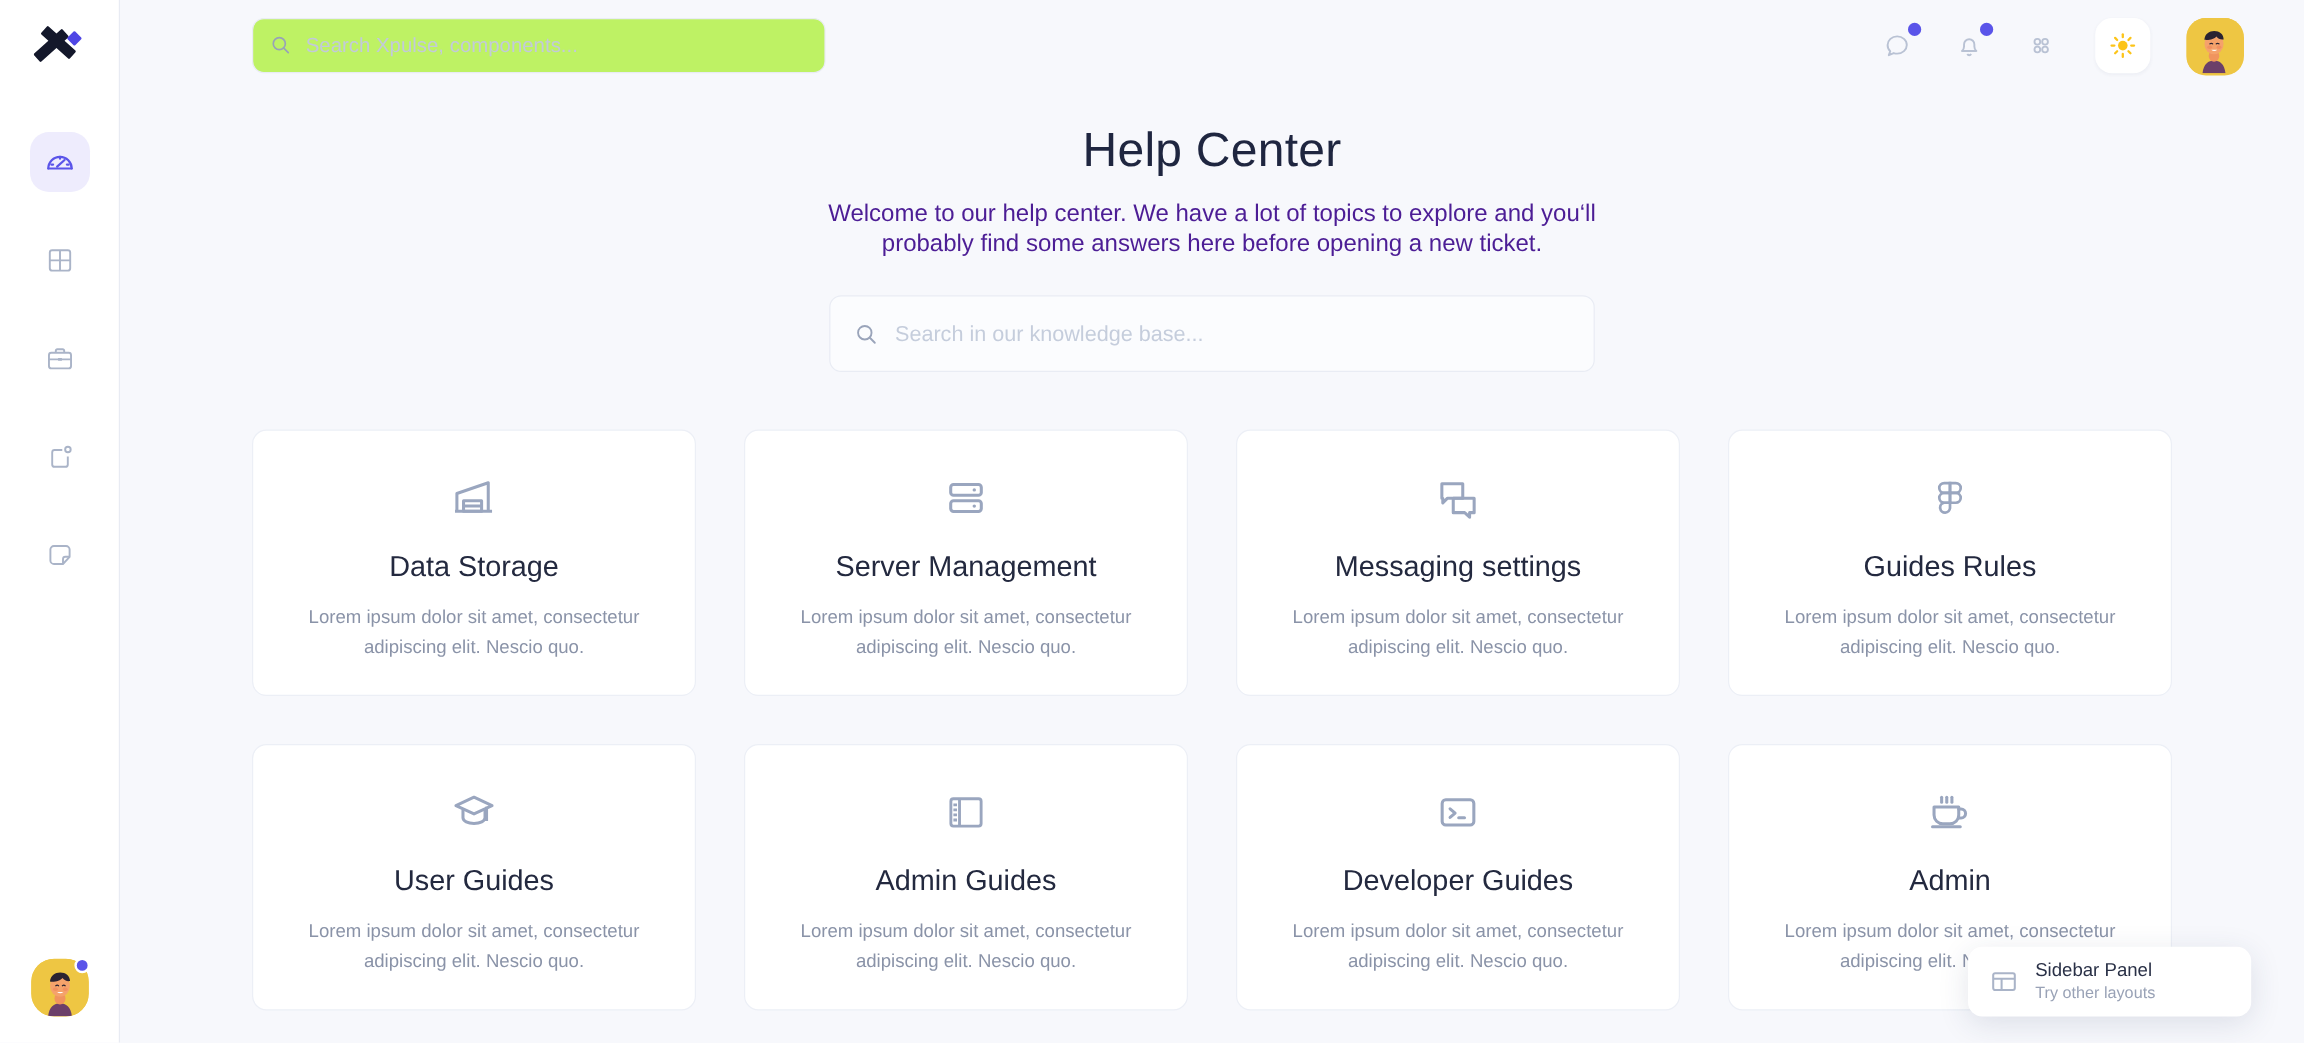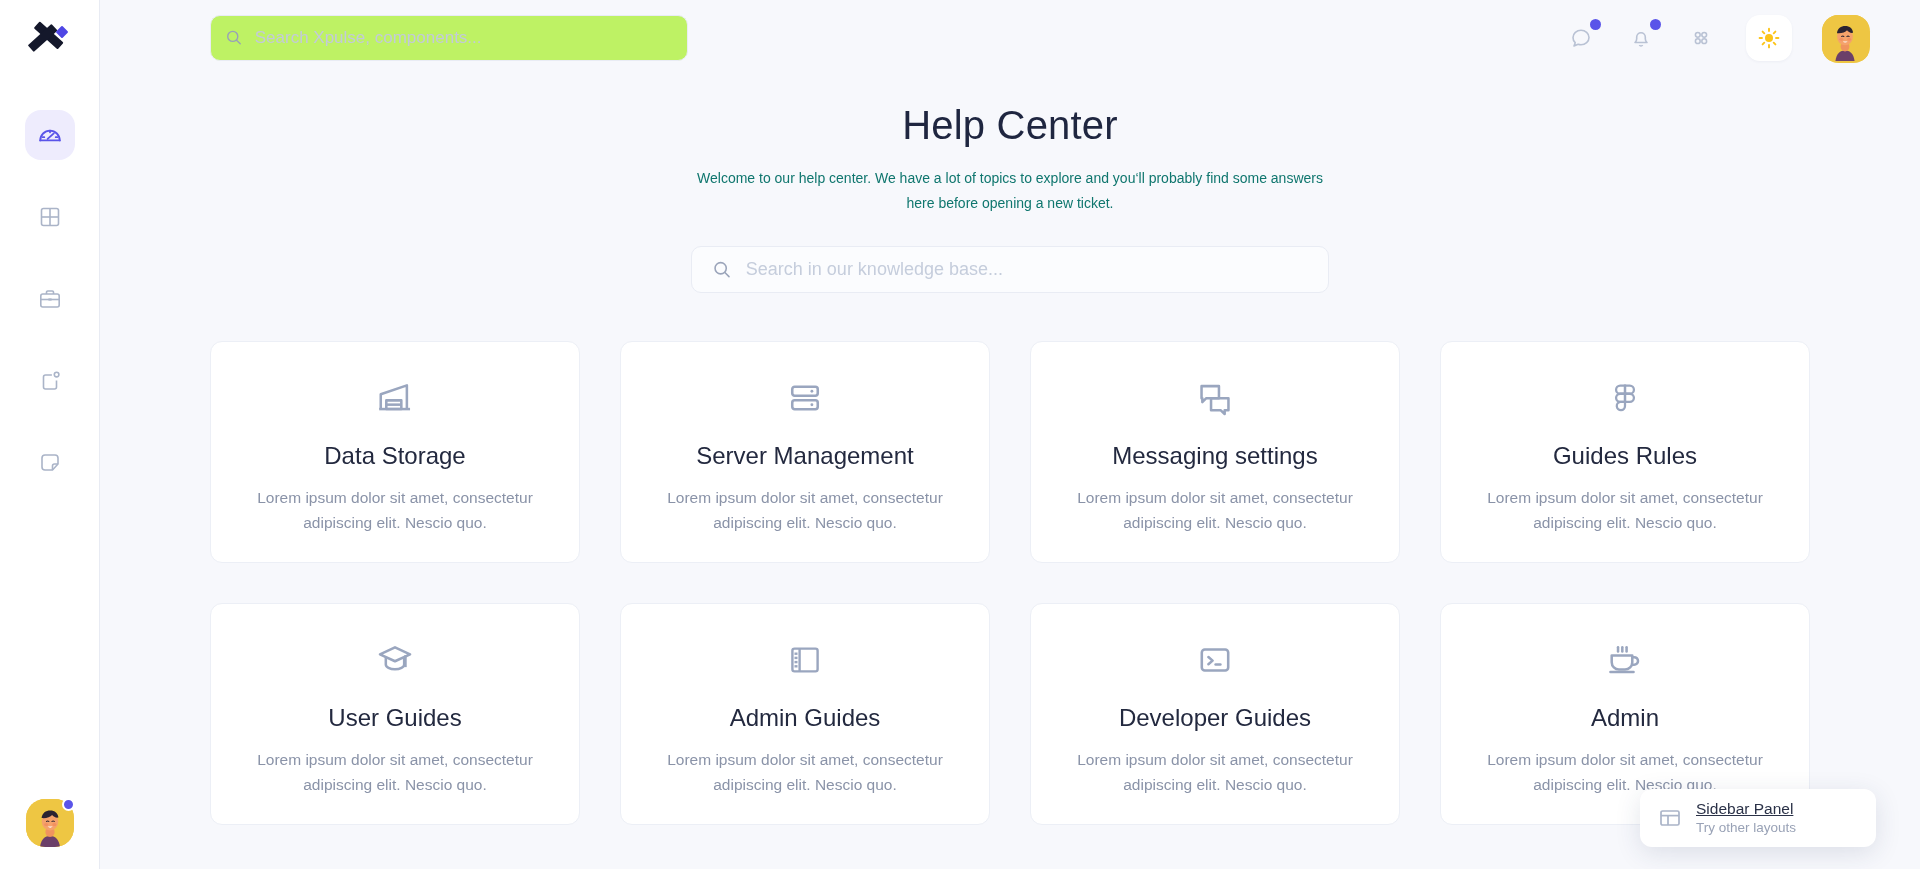--- a/index.html
+++ b/index.html
@@ -72,25 +72,25 @@
     width: 46px; height: 46px; border-radius: 14px; background: #ffffff;
     display: flex; align-items: center; justify-content: center; cursor: pointer;
     box-shadow: 0 1px 3px rgba(40,50,90,.05);
   }
   .top-avatar { width: 46px; height: 46px; cursor: pointer; }
 
   
   .hero { text-align: center; padding-top: 28px; }
   .hero h1 { font-size: 40px; font-weight: 400; color: #1f2640; letter-spacing: .2px; }
   .hero p {
-    margin: 18px auto 0; width: 640px; font-size: 14px; line-height: 25px;
-    color: #0f766e; font-weight: 400;
+    margin: 18px auto 0; width: 640px; font-size: 20px; line-height: 25px;
+    color: #4c1d95; font-weight: 400;
   }
   .kb-search {
-    margin: 30px auto 0; width: 638px; height: 47px;
+    margin: 30px auto 0; width: 638px; height: 64px;
     background: #fbfcfe; border: 1px solid #e9ecf4; border-radius: 10px;
     display: flex; align-items: center; padding: 0 20px; gap: 14px;
   }
   .kb-search input {
     border: 0; outline: 0; background: transparent; width: 100%;
     font-size: 18px; font-family: inherit; color: #6b7490;
   }
   .kb-search input::placeholder { color: #c5cddc; }
 
   
@@ -112,21 +112,21 @@
   }
 
   
   .toast {
     position: absolute; right: 44px; bottom: 22px;
     width: 236px; height: 58px; background: #fff; border-radius: 12px;
     box-shadow: 0 6px 26px rgba(40,52,96,.13);
     display: flex; align-items: center; gap: 14px; padding: 0 18px;
   }
   .toast .t-ic { color: #aab4c8; display: flex; }
-  .toast .t-title { font-size: 15.5px; color: #2a3147; line-height: 19px; text-decoration: underline; }
+  .toast .t-title { font-size: 15.5px; color: #2a3147; line-height: 19px; }
   .toast .t-sub { font-size: 13.5px; color: #99a2b6; line-height: 18px; margin-top: 1px; }
 </style>
 </head>
 <body>
 
 <div id="app">
 
   <aside class="sidebar">
     <div class="brand">
       <svg width="44" height="44" viewBox="0 0 44 44">

